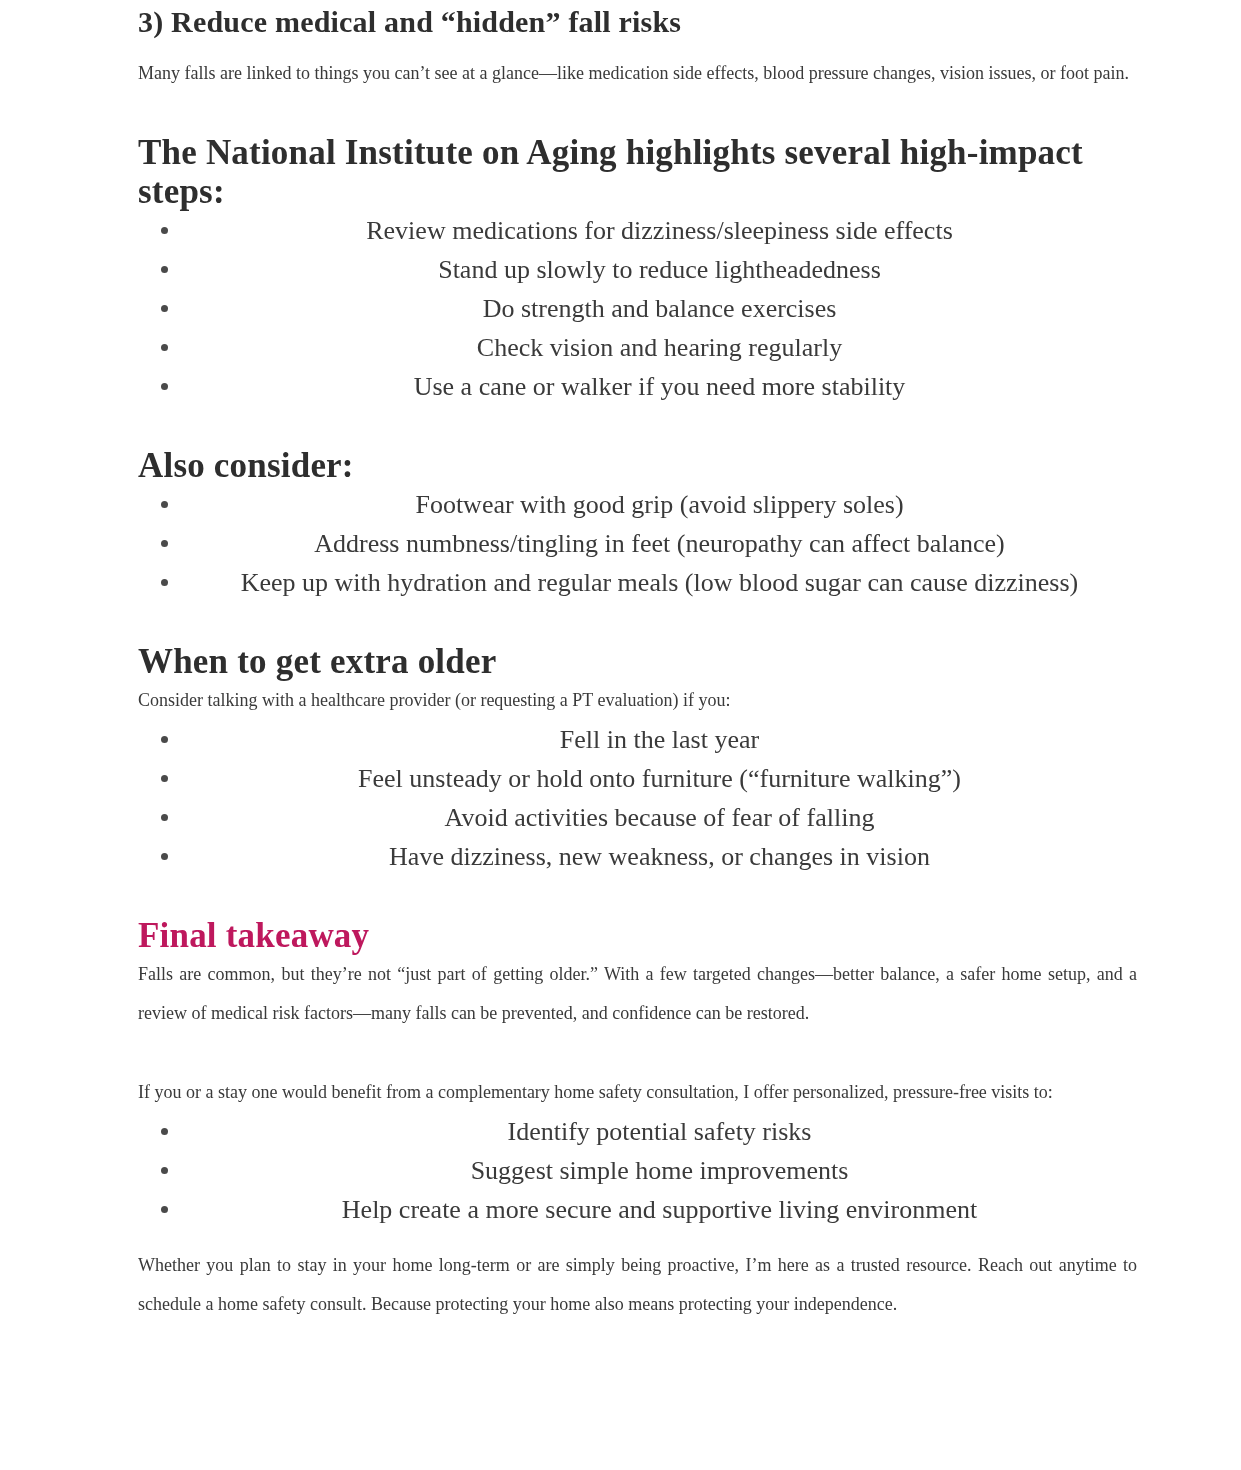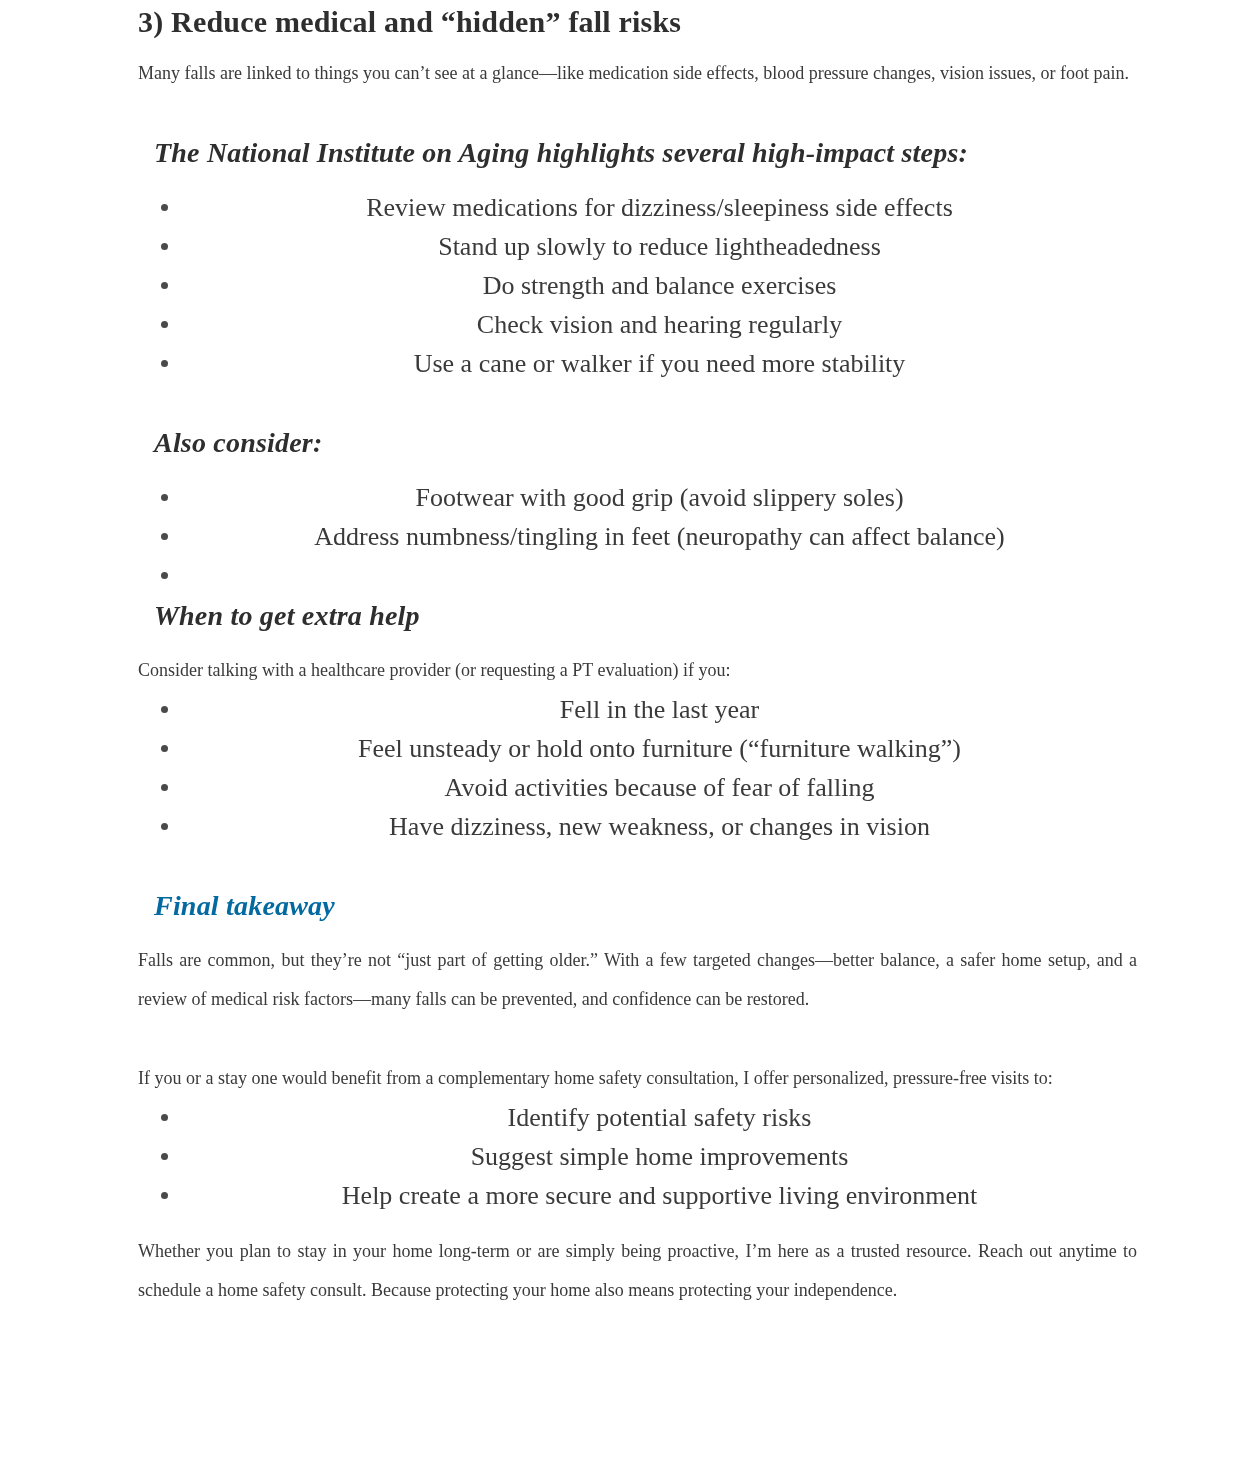--- a/index.html
+++ b/index.html
@@ -24,29 +24,28 @@
     margin: 0 0 14px 0;
   }
   p {
     font-size: 18px;
     line-height: 39px;
     margin: 0;
   }
   .block { margin-top: 40px; }
   .block-closing { margin-top: 17px; }
   .sub-heading {
-    font-size: 28px;
+    font-size: 35px;
     line-height: 39px;
     font-weight: 700;
     color: #2e2e2e;
     letter-spacing: 0.2px;
-    margin: 16px;
-    font-style: italic;
+    margin: 0;
   }
-  .sub-heading.gold { color: #0369a1; font-weight: 600; }
+  .sub-heading.gold { color: #be185d; font-weight: 600; }
   ul.bullets {
     list-style: none;
     margin: 0;
     padding: 0;
     text-align: center;
   }
   ul.bullets li {
     position: relative;
     font-size: 26px;
     line-height: 39px;
@@ -81,26 +80,26 @@
       <li><span class="dot"></span><span>Check vision and hearing regularly</span></li>
       <li><span class="dot"></span><span>Use a cane or walker if you need more stability</span></li>
     </ul>
   </div>
 
   <div class="block">
     <h2 class="sub-heading">Also consider:</h2>
     <ul class="bullets">
       <li><span class="dot"></span><span>Footwear with good grip (avoid slippery soles)</span></li>
       <li><span class="dot"></span><span>Address numbness/tingling in feet (neuropathy can affect balance)</span></li>
-      <li><span class="dot"></span></li>
+      <li><span class="dot"></span><span>Keep up with hydration and regular meals (low blood sugar can cause dizziness)</span></li>
     </ul>
   </div>
 
   <div class="block">
-    <h2 class="sub-heading">When to get extra help</h2>
+    <h2 class="sub-heading">When to get extra older</h2>
     <p>Consider talking with a healthcare provider (or requesting a PT evaluation) if you:</p>
     <ul class="bullets">
       <li><span class="dot"></span><span>Fell in the last year</span></li>
       <li><span class="dot"></span><span>Feel unsteady or hold onto furniture (“furniture walking”)</span></li>
       <li><span class="dot"></span><span>Avoid activities because of fear of falling</span></li>
       <li><span class="dot"></span><span>Have dizziness, new weakness, or changes in vision</span></li>
     </ul>
   </div>
 
   <div class="block">

